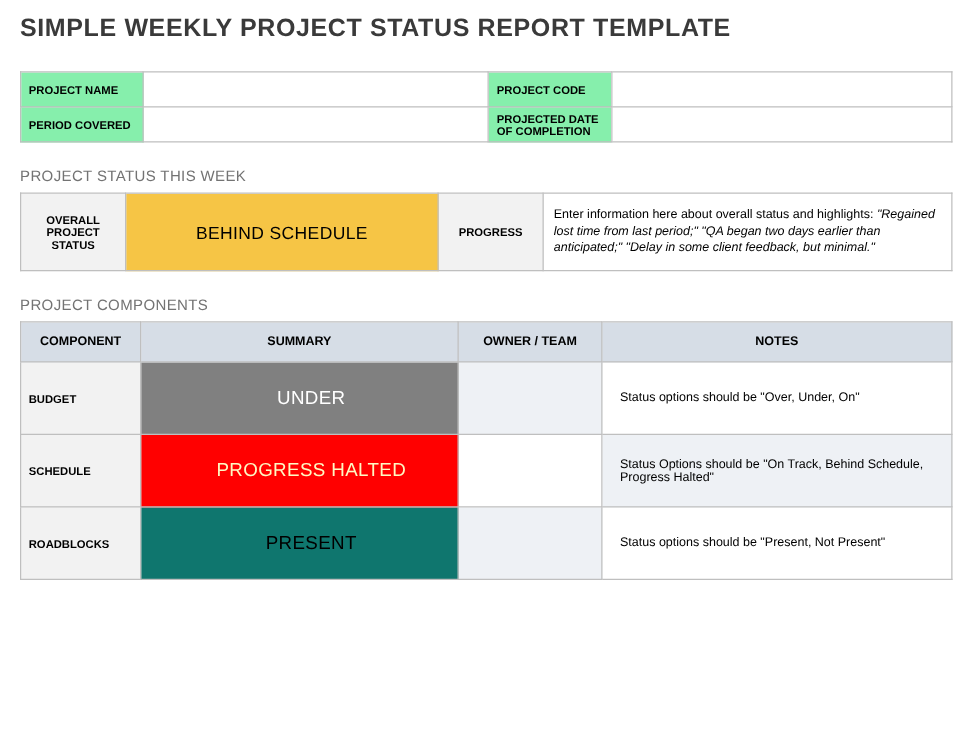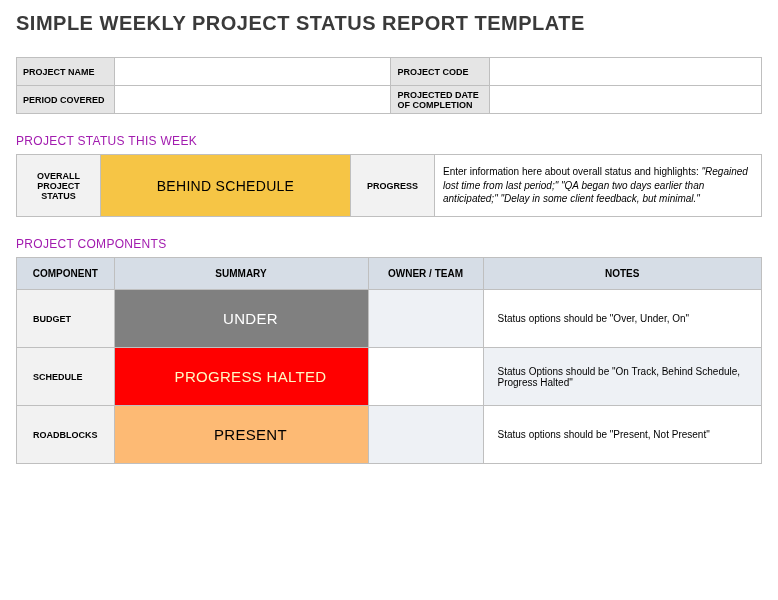--- a/index.html
+++ b/index.html
@@ -18,37 +18,37 @@
     letter-spacing: 0.5px;
     margin-bottom: 22px;
   }
   table { border-collapse: collapse; width: 100%; }
   td, th { border: 1px solid #bfbfbf; }
 
   
   .meta td { height: 28px; }
   .meta .label {
     width: 98px;
-    background: #e5e5e5;
+    background: #86efac;
     font-weight: 700;
     font-size: 9px;
     padding: 3px 6px;
     vertical-align: middle;
   }
   .meta .val { background: #fff; }
   .meta .val.left { width: 276px; }
   .meta .val.right { width: 272px; }
 
   
   .section-h {
     font-size: 12px;
     font-weight: 400;
     letter-spacing: 0.3px;
     margin: 20px 0 6px 0;
-    color: #a21caf;
+    color: #737373;
   }
 
   
   .statuswk td { vertical-align: middle; }
   .statuswk .lbl {
     width: 84px;
     background: #f2f2f2;
     font-weight: 700;
     font-size: 9px;
     text-align: center;
@@ -87,21 +87,21 @@
     text-align: center;
     padding: 10px 4px;
     color: #000;
   }
   .components td { vertical-align: middle; }
   .components .rowlbl {
     width: 96px;
     background: #f2f2f2;
     font-weight: 700;
     font-size: 9px;
-    padding: 0 16px;
+    padding: 0 6px;
   }
   .components .status-cell {
     width: 254px;
     text-align: center;
     font-size: 15px;
     height: 58px;
     letter-spacing: 0.3px;
     padding-left: 19px;
   }
   .components .owner { width: 115px; background: #fff; }
@@ -109,21 +109,21 @@
     background: #eef1f5;
     font-size: 10px;
     padding: 0 14px;
     color: #000;
   }
   .components .odd .notes { background: #fff; }
   .components .odd .owner { background: #eef1f5; }
 
   .budget-status { background: #808080; color: #fff; }
   .schedule-status { background: #ff0000; color: #fef9c3; }
-  .roadblocks-status { background: #fdba74; color: #000; }
+  .roadblocks-status { background: #0f766e; color: #000; }
 </style>
 </head>
 <body>
 
 <div class="title">SIMPLE WEEKLY PROJECT STATUS REPORT TEMPLATE</div>
 
 <table class="meta">
   <tbody>
       <tr>
     <td class="label">PROJECT NAME</td>

